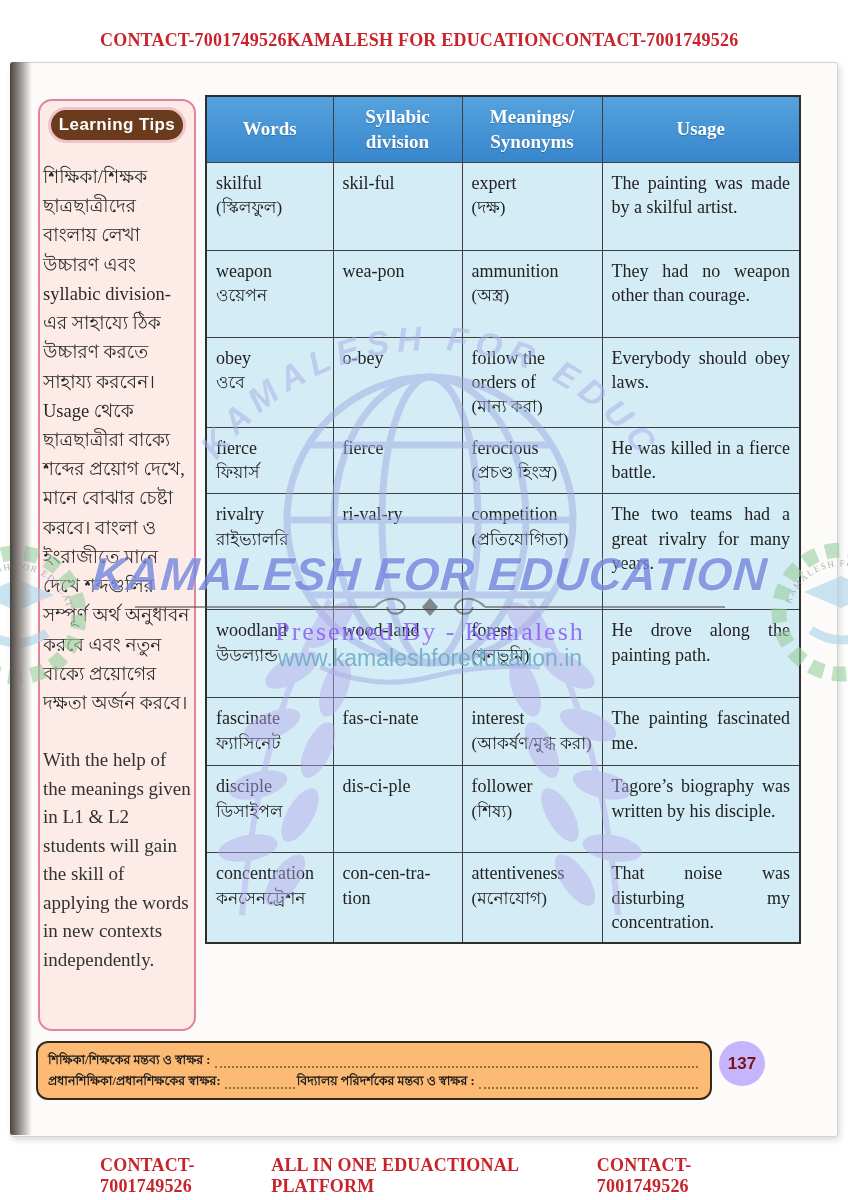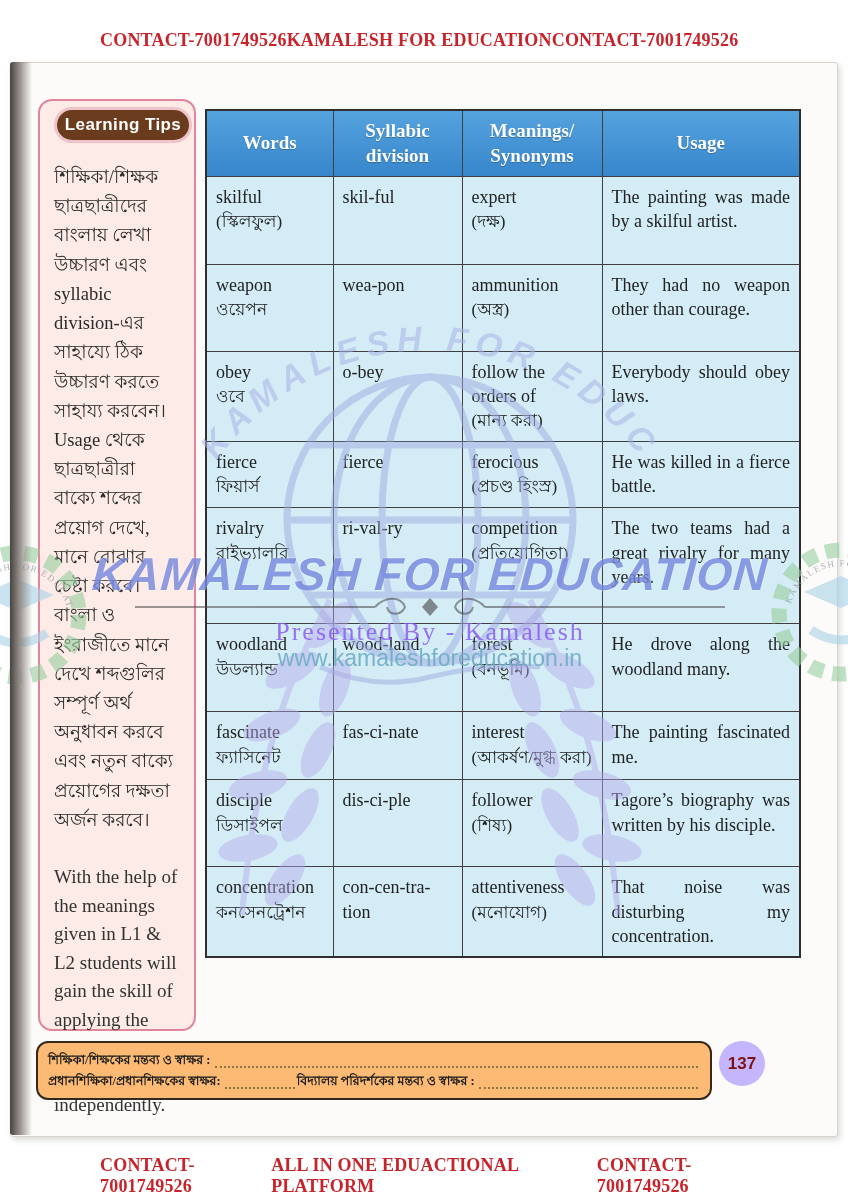--- a/index.html
+++ b/index.html
@@ -24,38 +24,38 @@
   }
   .spine{
     position:absolute;left:10px;top:62px;width:22px;height:1073px;
     background:linear-gradient(90deg,#474340 0%,#8e8884 40%,rgba(250,248,246,0) 100%);
     border-radius:3px 0 0 3px;pointer-events:none;z-index:5;
   }
   
   .sidebar{
     position:absolute;left:38px;top:99px;width:158px;height:932px;
     background:#fcebe7;border:2px solid #e2849b;border-radius:14px;
-    box-sizing:border-box;padding:6px 14px;z-index:2;
+    box-sizing:border-box;padding:6px 3px;z-index:2;
   }
   .tips-pill{
     width:138px;height:36px;margin:0 auto;background:#6a3b1d;
     border:3px solid #eec3c9;border-radius:19px;box-sizing:border-box;
     display:flex;align-items:center;justify-content:center;
     color:#fff;font-family:"Liberation Sans",sans-serif;
     font-weight:bold;font-size:17px;letter-spacing:.4px;
   }
   .sidebar .bn-para{
     margin-top:20px;font-size:18.5px;line-height:1.58;color:#2a2a2a;
   }
   .sidebar .en-para{
     margin-top:28px;font-size:19px;line-height:1.5;color:#323232;
   }
   
   table.vocab{
-    position:absolute;left:205px;top:109px;width:594px;z-index:2;
+    position:absolute;left:205px;top:95px;width:594px;z-index:2;
     border-collapse:collapse;table-layout:fixed;
     background:#d4ecf5;border:2px solid #2f2f2f;
   }
   table.vocab th,table.vocab td{
     border:1px solid #3f3f3f;vertical-align:top;box-sizing:border-box;
     padding:8px 9px;font-size:18px;line-height:1.35;
   }
   table.vocab th{
     background:linear-gradient(#55a2dd,#3786cc);color:#fff;
     font-size:19px;font-weight:bold;vertical-align:middle;
@@ -231,21 +231,21 @@
       <span class="bn">উডল্যান্ড</span>
     </td>
     <td>
       <span class="en">wood-land</span>
     </td>
     <td>
       <span class="en">forest</span>
       <span class="bn">(বনভূমি)</span>
     </td>
     <td class="usage">
-      <span class="en">He drove along the woodland many.</span>
+      <span class="en">He drove along the painting path.</span>
     </td>
   </tr>
       <tr>
     <td>
       <span class="en">fascinate</span>
       <span class="bn">ফ্যাসিনেট</span>
     </td>
     <td>
       <span class="en">fas-ci-nate</span>
     </td>

